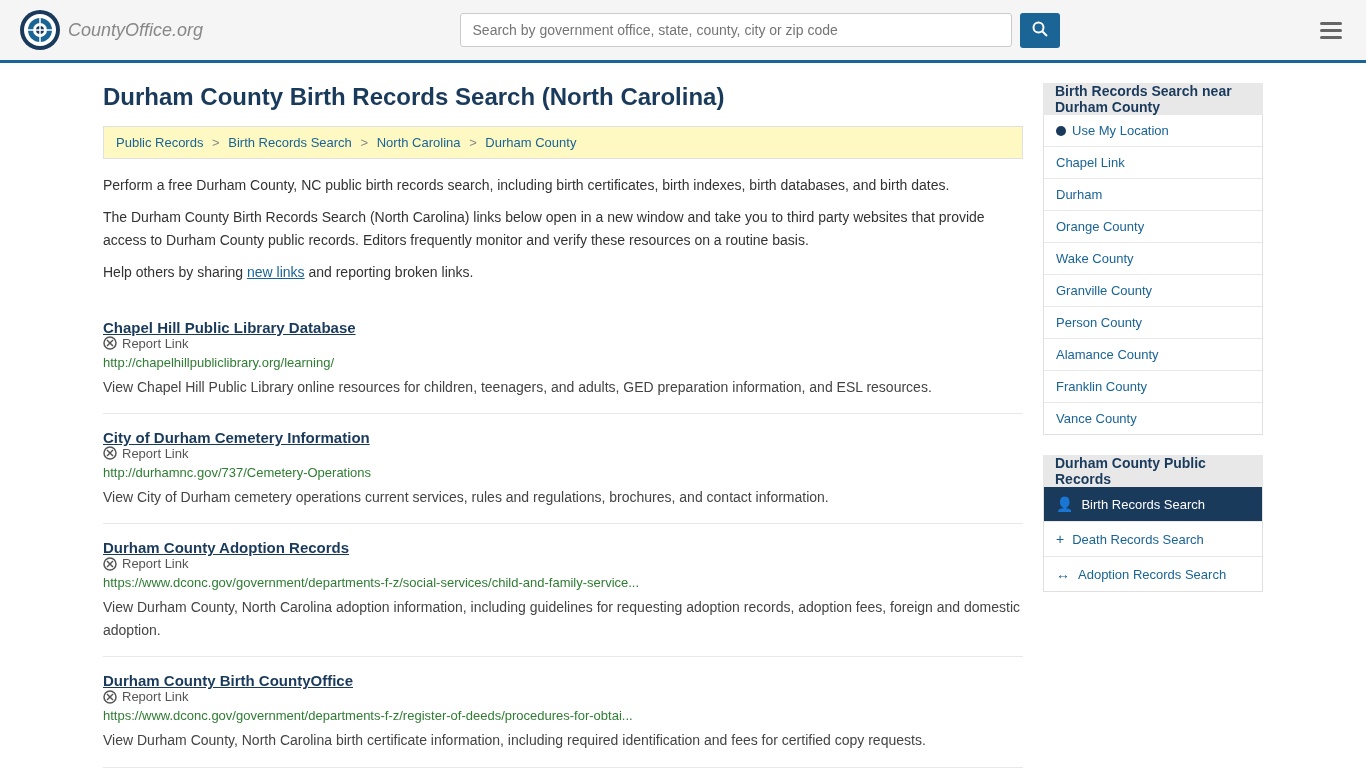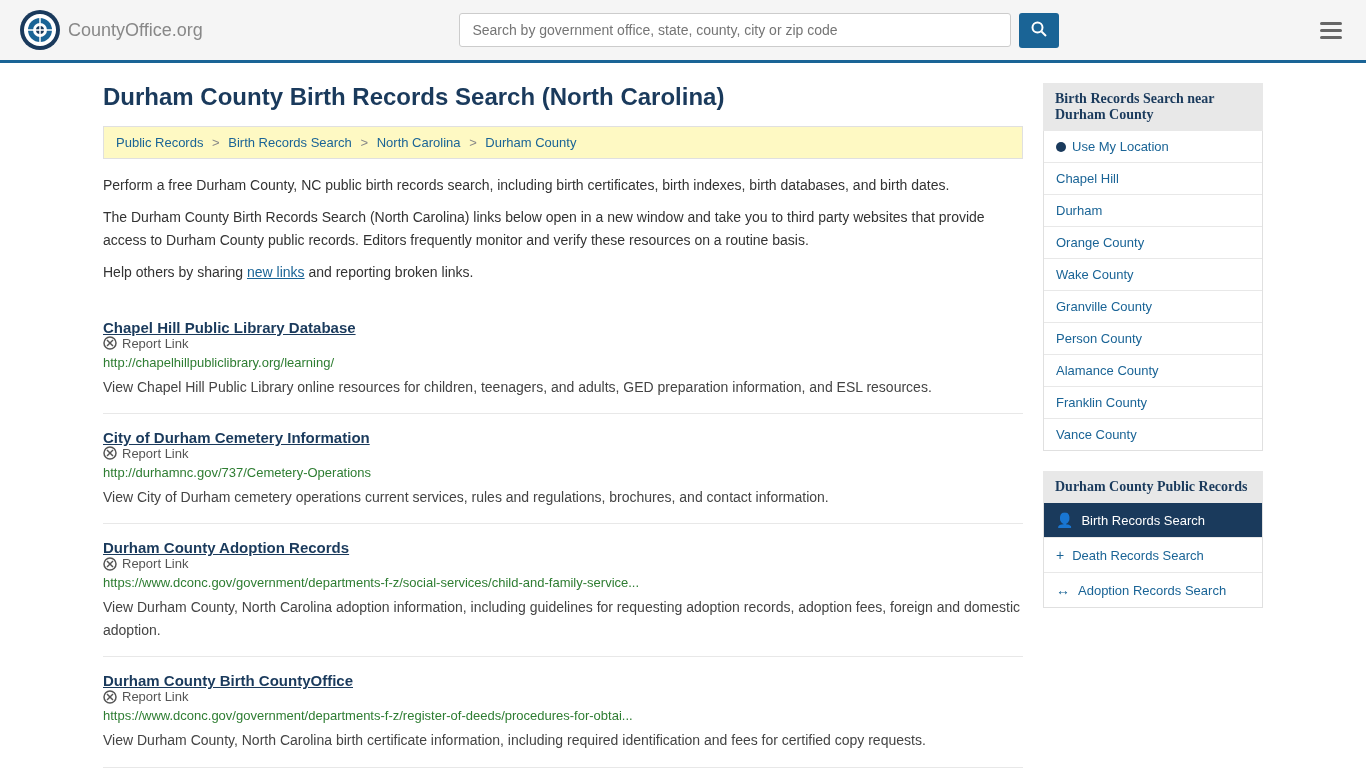--- a/index.html
+++ b/index.html
@@ -11,20 +11,21 @@
       border-bottom: 3px solid #1a6496;
       padding: 10px 20px;
       display: flex;
       align-items: center;
       justify-content: space-between;
     }
     #logo-area {
       display: flex;
       align-items: center;
       gap: 8px;
+      font-style: italic;
     }
     #logo-icon {
       width: 40px;
       height: 40px;
     }
     #logo-text {
       font-size: 18px;
       font-weight: bold;
       color: #1a3a5c;
     }
@@ -142,26 +143,25 @@
     
     #sidebar {
       width: 220px;
       flex-shrink: 0;
     }
     .sidebar-section {
       margin-bottom: 20px;
     }
     .sidebar-header {
       background: #e8e8e8;
-      padding: 8px 12px;
+      padding: 0 12px;
       font-weight: bold;
       font-size: 14px;
       color: #1a3a5c;
       margin-bottom: 0;
-      font-family: Liberation Serif, serif;
     }
     .sidebar-list {
       list-style: none;
       border: 1px solid #e0e0e0;
       border-top: none;
     }
     .sidebar-list li {
       border-bottom: 1px solid #e8e8e8;
     }
     .sidebar-list li:last-child { border-bottom: none; }
@@ -339,21 +339,21 @@
   </div>
 
   <div id="sidebar">
     <div class="sidebar-section">
       <div class="sidebar-header">Birth Records Search near Durham County</div>
       <ul class="sidebar-list" id="nearby-list">
       <li class="use-location">
             <a href="#"><span class="location-dot"></span>Use My Location</a>
           </li>
           <li>
-            <a href="#">Chapel Hill</a>
+            <a href="#">Chapel Link</a>
           </li>
           <li>
             <a href="#">Durham</a>
           </li>
           <li>
             <a href="#">Orange County</a>
           </li>
           <li>
             <a href="#">Wake County</a>
           </li>

